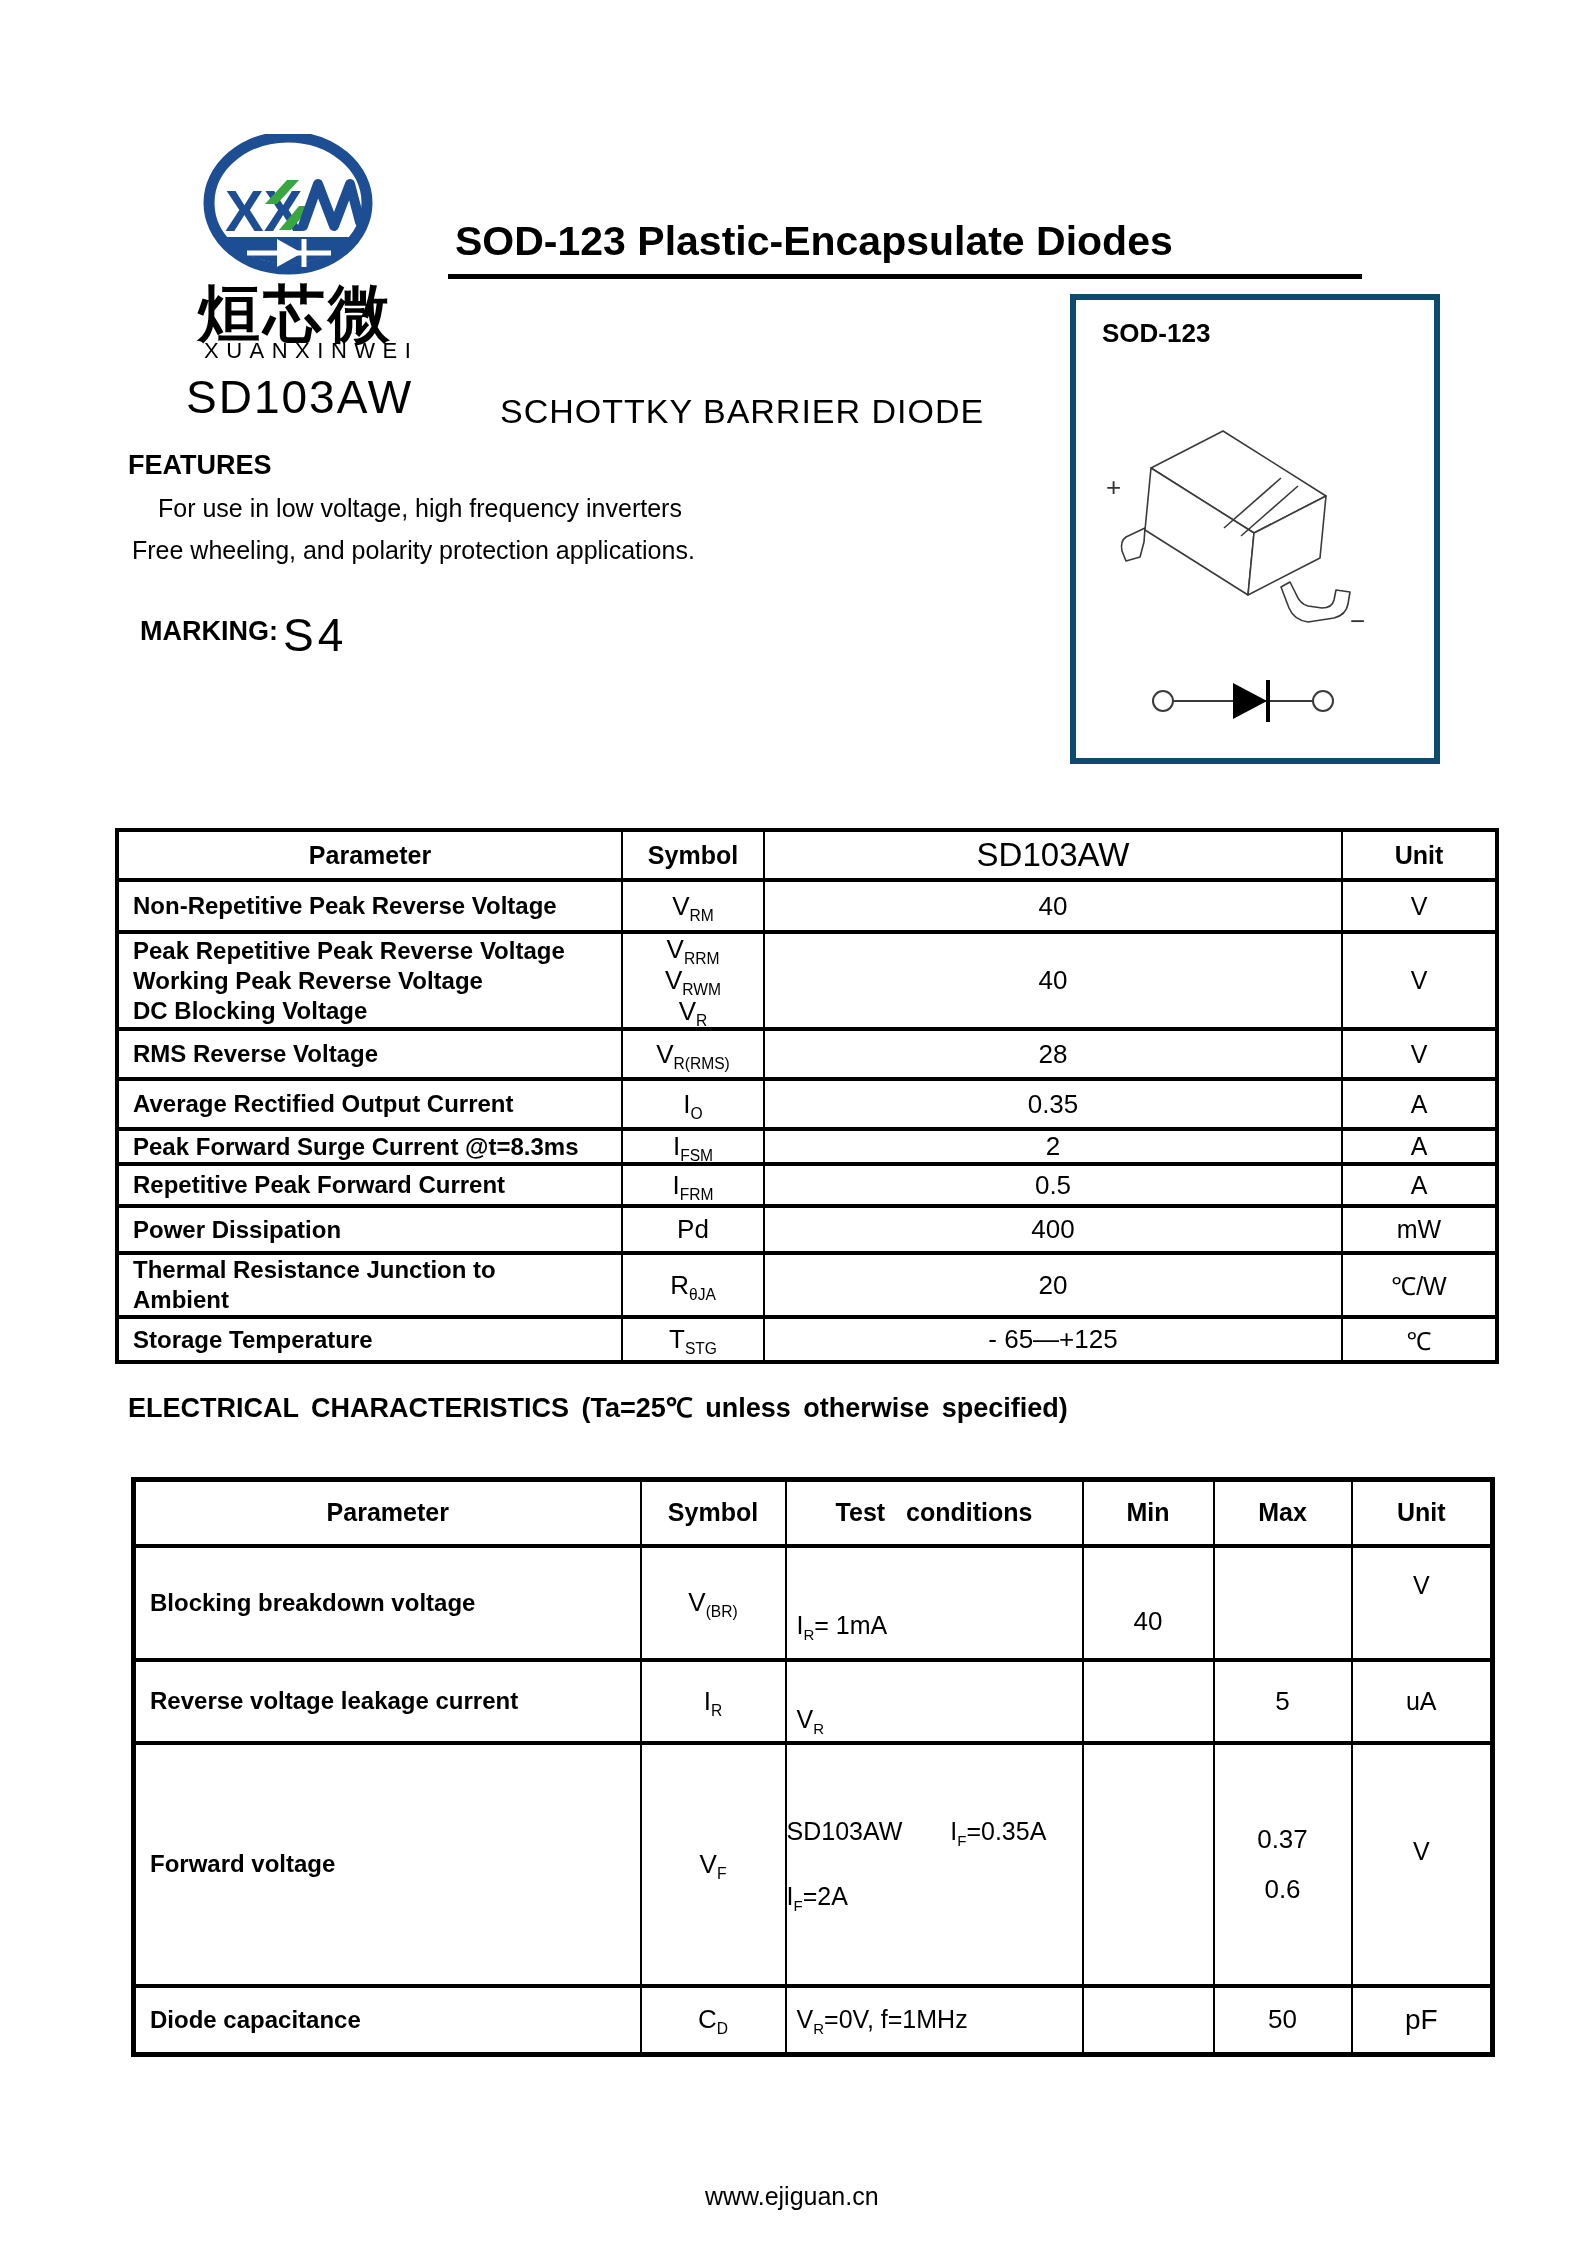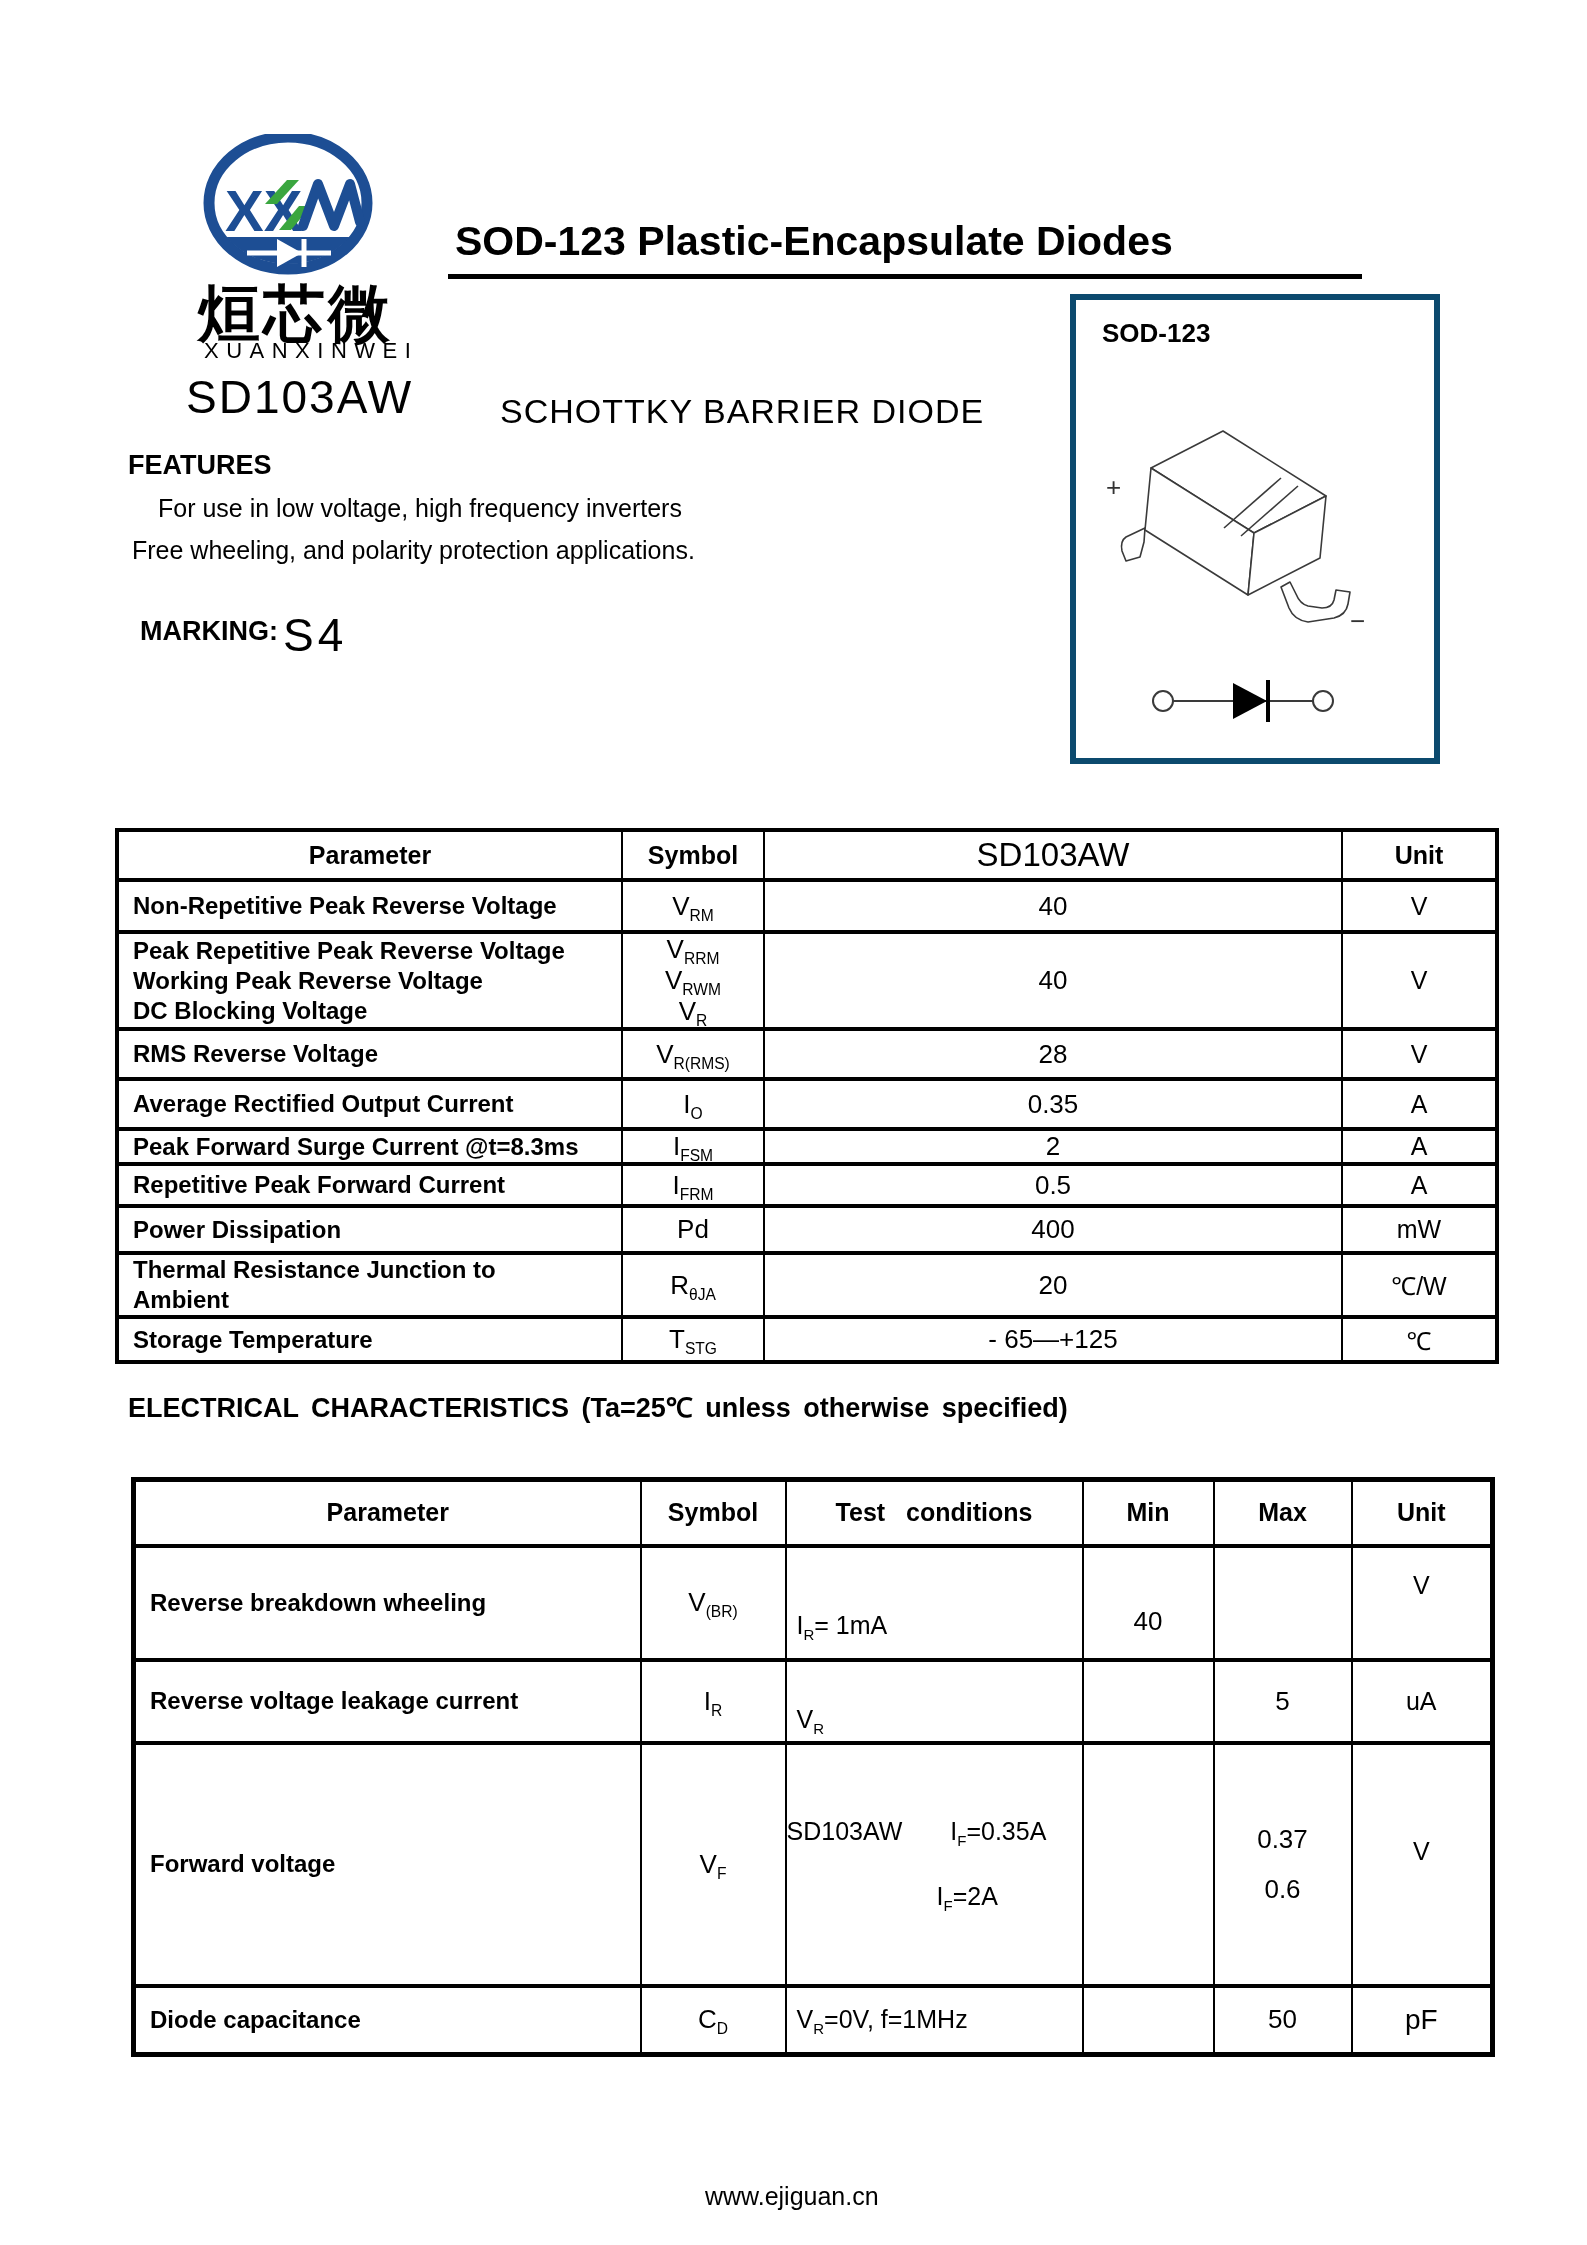--- a/index.html
+++ b/index.html
@@ -213,21 +213,21 @@
     <tbody>
         <tr style="height:66px">
       <th>Parameter</th>
       <th>Symbol</th>
       <th style="word-spacing:14px">Test conditions</th>
       <th>Min</th>
       <th>Max</th>
       <th>Unit</th>
     </tr>
     <tr style="height:114px">
-      <td class="pcell">Reverse breakdown wheeling</td>
+      <td class="pcell">Blocking breakdown voltage</td>
       <td class="sym"><span>V</span><sub>(BR)</sub></td>
       <td class="condcell">
         <div class="condwrap">
           <div class="cline" style="top:8px;left:10px"><span>I</span><sub>R</sub><span>= 1mA</span></div>
 
         </div>
       </td>
       <td class="val">
             <div style="padding-top:38px">40</div>
           </td>
@@ -249,21 +249,21 @@
       <td class="val"></td>
       <td class="val">5</td>
       <td class="unit">uA</td>
     </tr>
     <tr style="height:243px">
       <td class="pcell">Forward voltage</td>
       <td class="sym"><span>V</span><sub>F</sub></td>
       <td class="condcell">
         <div style="">
           <div><span>SD103AW</span><span style="display:inline-block;width:48px"></span><span>I</span><sub>F</sub><span>=0.35A</span></div>
-          <div style="margin-top:36px;margin-left:150px"><span>I</span><sub>F</sub><span>=2A</span></div>
+          <div style="margin-top:36px;"><span>I</span><sub>F</sub><span>=2A</span></div>
         </div>
       </td>
       <td class="val"></td>
       <td class="val prewrap" style="line-height:50px">0.37
 0.6</td>
       <td class="unit">
             <div style="padding-bottom:26px">V</div>
           </td>
     </tr>
     <tr style="height:69px">

